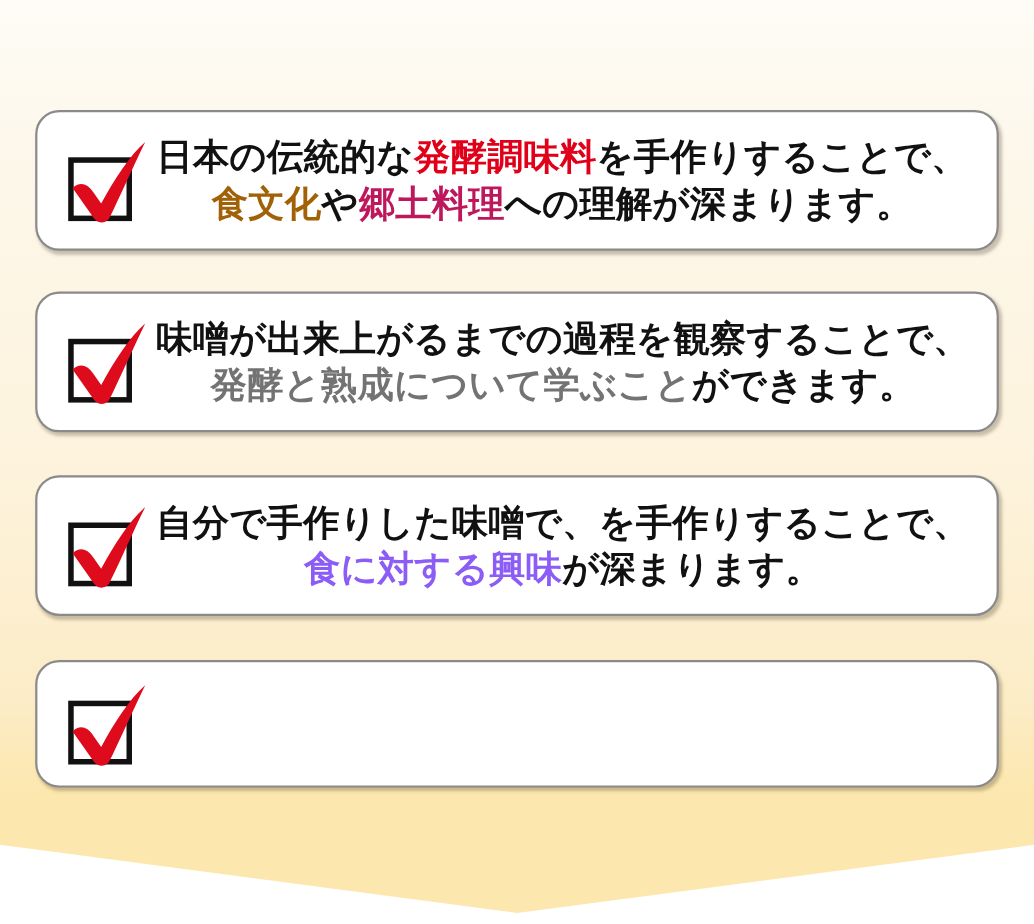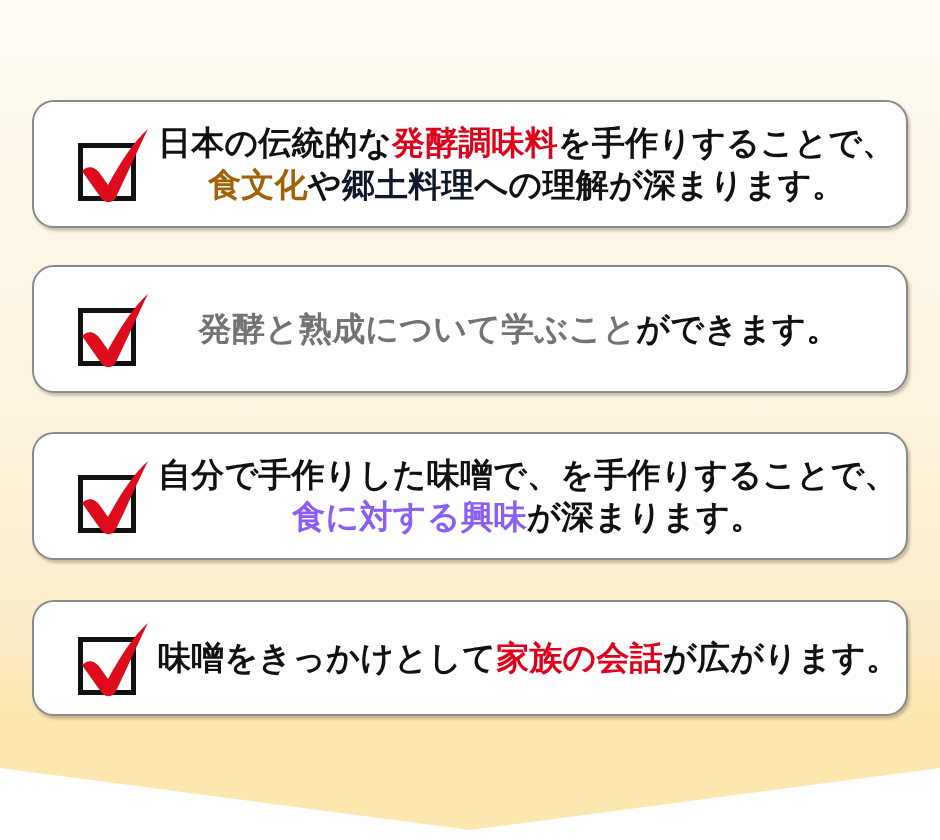--- a/index.html
+++ b/index.html
@@ -52,21 +52,20 @@
     border: 2px solid #8a8a8a;
     border-radius: 22px;
     box-shadow: 2px 3px 3px rgba(60, 50, 30, 0.28);
   }
 
   .card-inner {
     position: relative;
     height: 100%;
     display: flex;
     align-items: center;
-    padding-left: 16px;
   }
 
   
   .check-wrap {
     position: relative;
     flex: 0 0 auto;
     width: 96px;
     height: 90px;
     margin-left: 12px;
   }
@@ -128,34 +127,35 @@
   <div class="card" id="card-1">
     <div class="card-inner">
       <div class="check-wrap">
         <div class="check-box"></div>
         <svg class="check-mark" viewBox="0 0 92 90">
           <path d="M14 52 C20 46 27 47 33 56 L40 66 C52 44 66 22 80 10 C70 30 58 58 47 80 C41 86 35 83 31 76 Z" fill="#dd0b1c"></path>
         </svg>
       </div>
       <div class="card-text">
         <span class="ln"><span>日本の伝統的な</span><span class="hl" style="color: rgb(225, 0, 26);">発酵調味料</span><span>を手作りすることで、</span></span>
-        <span class="ln"><span class="hl" style="color: #a16207;">食文化</span><span>や</span><span class="hl" style="color: #0f172a;">郷土料理</span><span>への理解が深まります。</span></span>
+        <span class="ln"><span class="hl" style="color: #a16207;">食文化</span><span>や</span><span class="hl" style="color: #be185d;">郷土料理</span><span>への理解が深まります。</span></span>
       </div>
     </div>
   </div>
 
   <div class="card" id="card-2">
     <div class="card-inner">
       <div class="check-wrap">
         <div class="check-box"></div>
         <svg class="check-mark" viewBox="0 0 92 90">
           <path d="M14 52 C20 46 27 47 33 56 L40 66 C52 44 66 22 80 10 C70 30 58 58 47 80 C41 86 35 83 31 76 Z" fill="#dd0b1c"></path>
         </svg>
       </div>
       <div class="card-text">
+        <span class="ln"><span>味噌が出来上がるまでの過程を観察することで、</span></span>
         <span class="ln"><span class="hl" style="color: #737373;">発酵と熟成について学ぶこと</span><span>ができます。</span></span>
       </div>
     </div>
   </div>
 
   <div class="card" id="card-3">
     <div class="card-inner">
       <div class="check-wrap">
         <div class="check-box"></div>
         <svg class="check-mark" viewBox="0 0 92 90">
@@ -170,19 +170,16 @@
   </div>
 
   <div class="card" id="card-4">
     <div class="card-inner">
       <div class="check-wrap">
         <div class="check-box"></div>
         <svg class="check-mark" viewBox="0 0 92 90">
           <path d="M14 52 C20 46 27 47 33 56 L40 66 C52 44 66 22 80 10 C70 30 58 58 47 80 C41 86 35 83 31 76 Z" fill="#dd0b1c"></path>
         </svg>
       </div>
-      <div class="card-text">
-        <span class="ln"><span>味噌をきっかけとして</span><span class="hl" style="color: rgb(225, 0, 26);">家族の会話</span><span>が広がります。</span></span>
-      </div>
     </div>
   </div>
 
 </div>
 
 </body></html>

